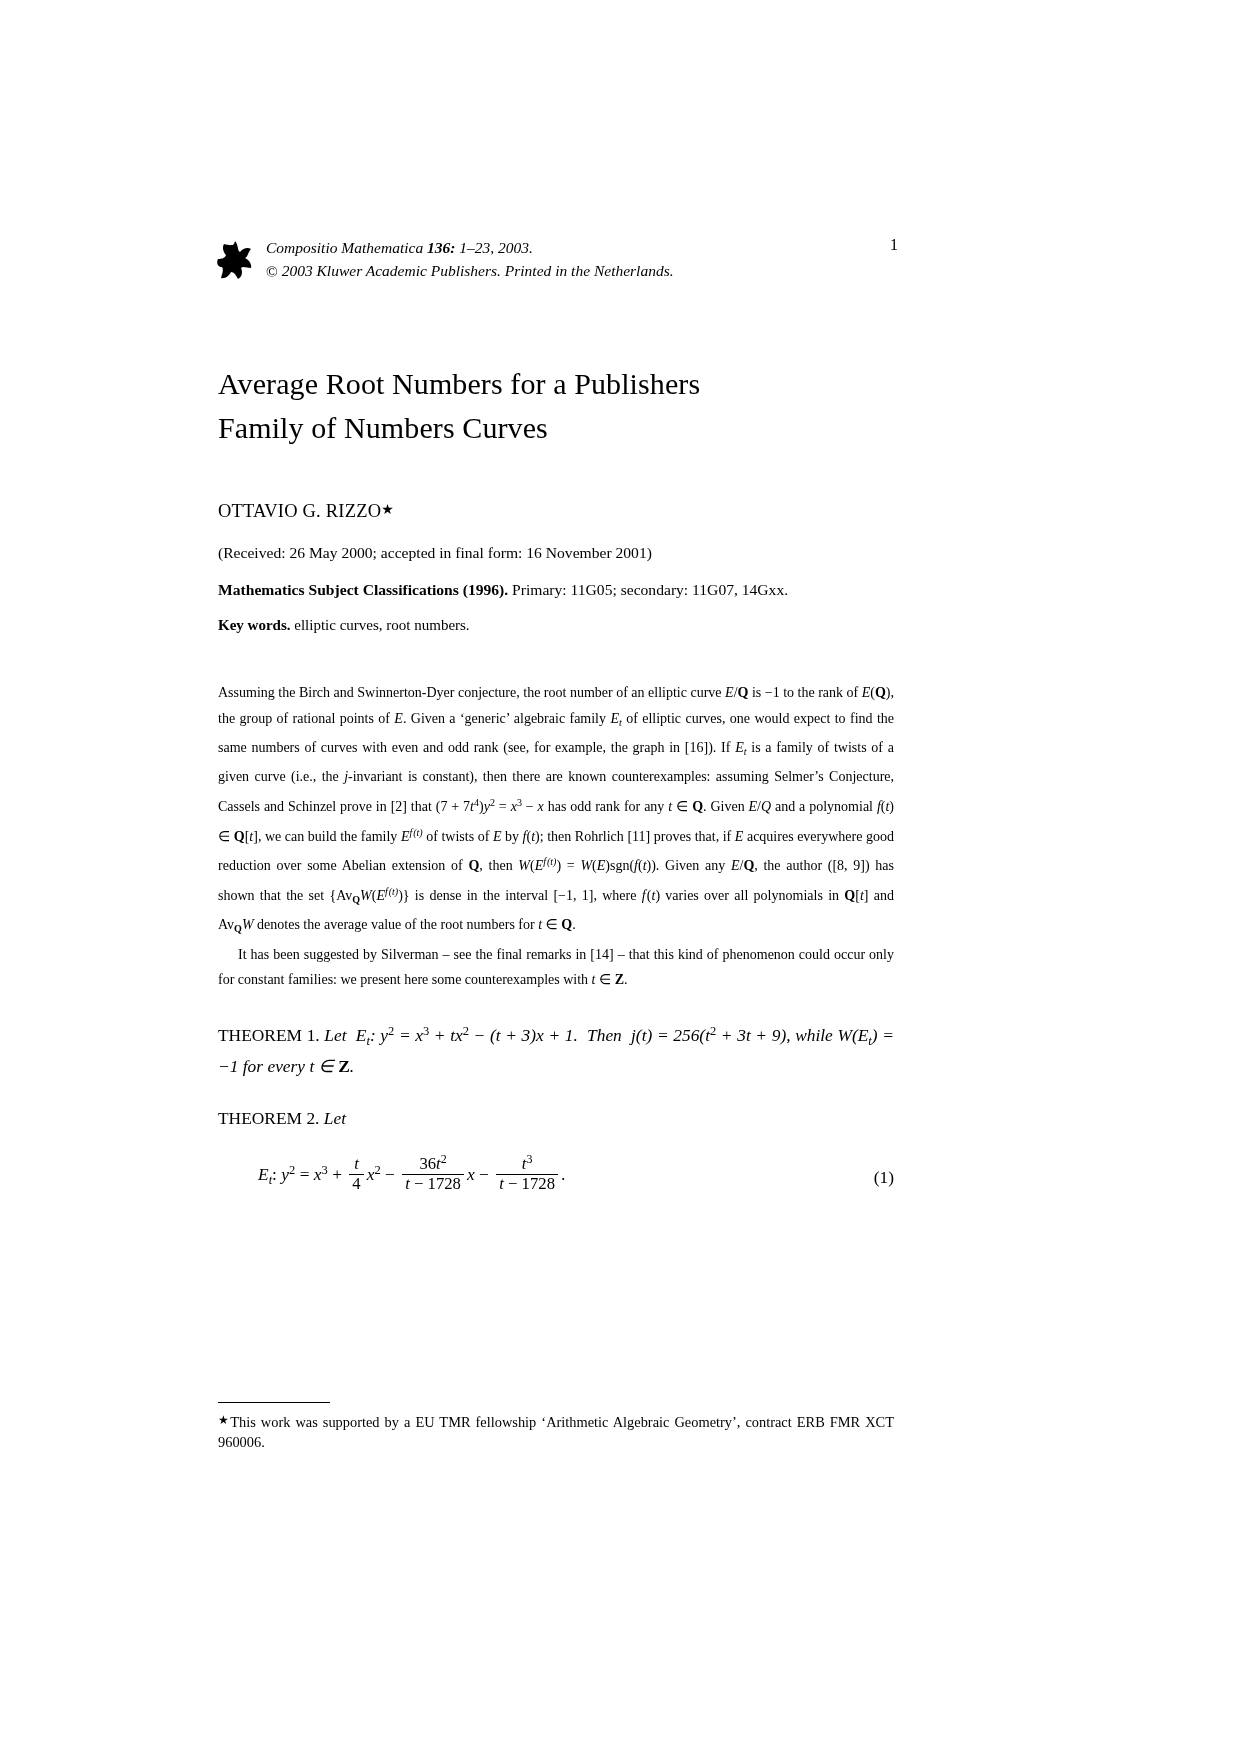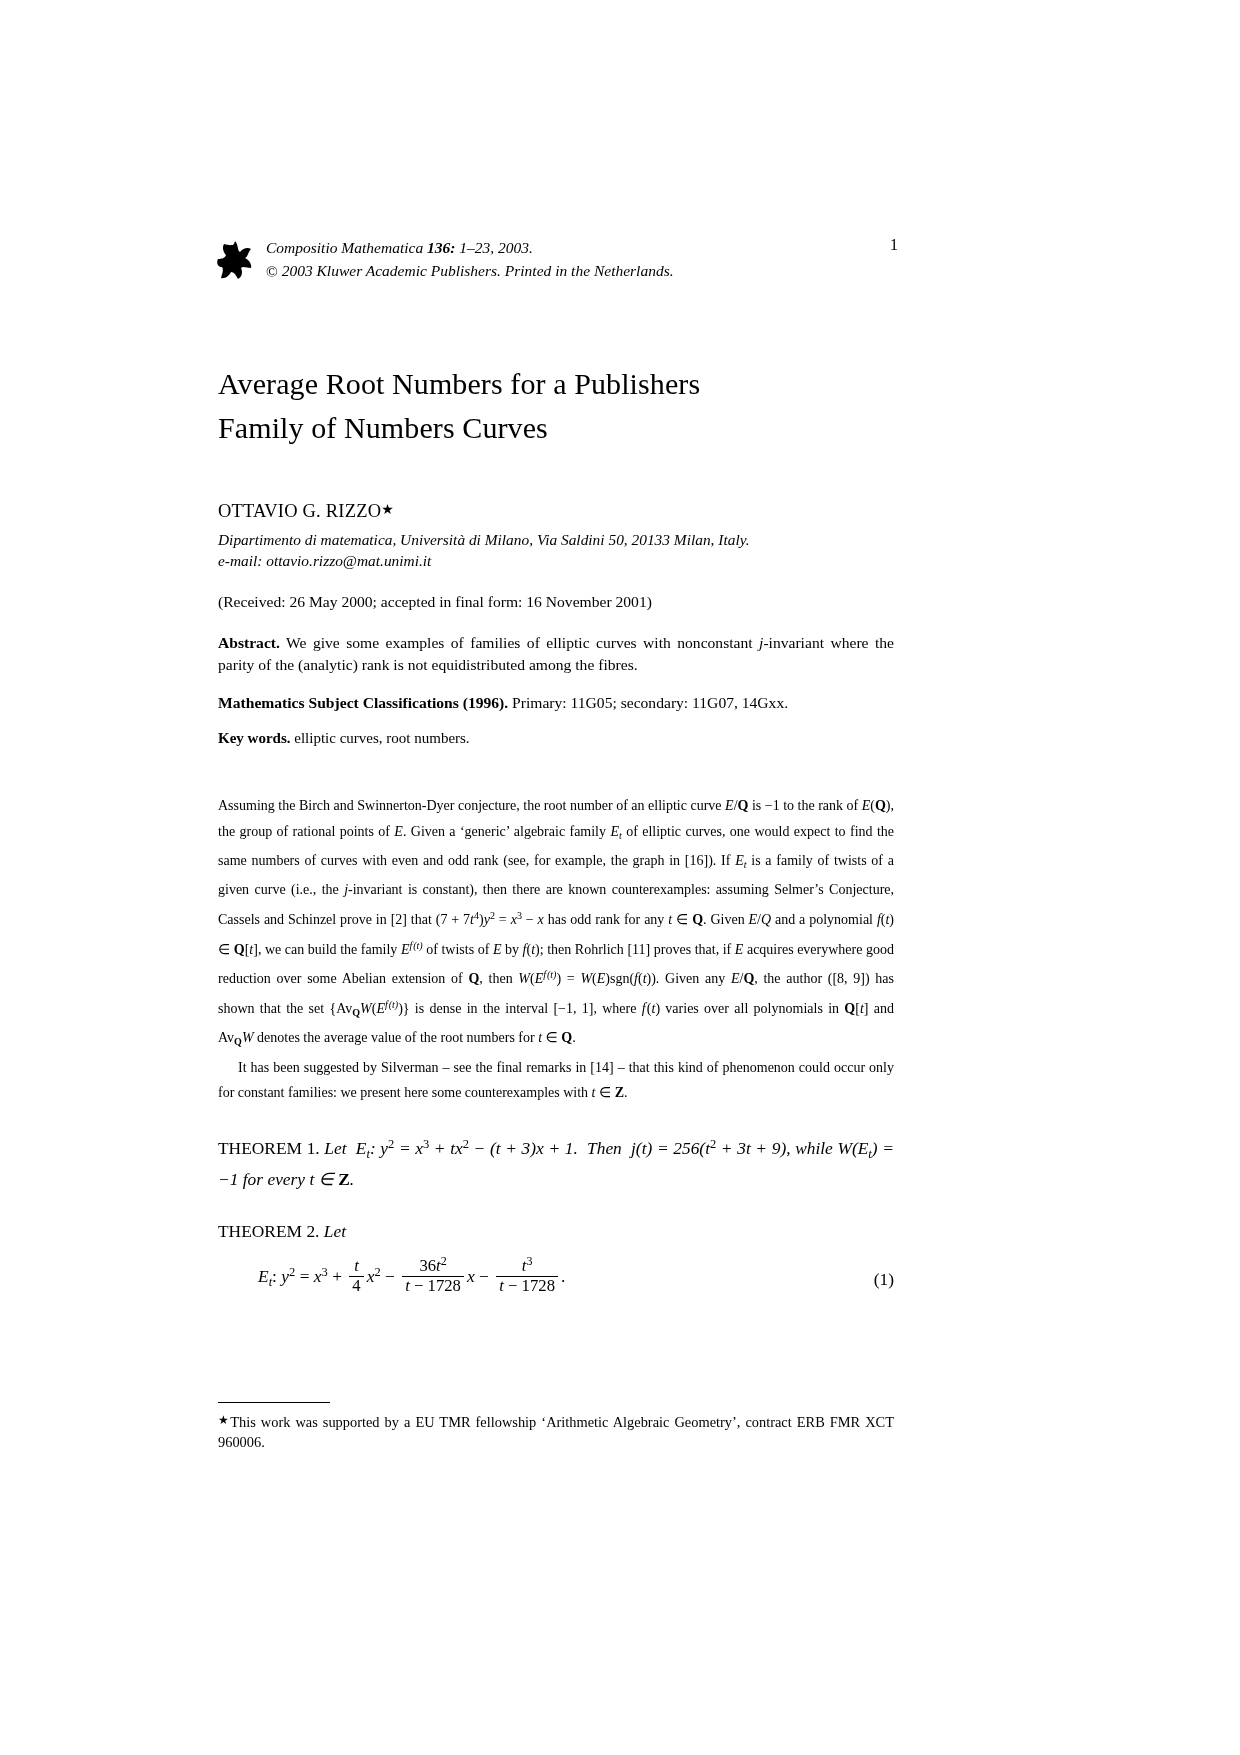--- a/index.html
+++ b/index.html
@@ -126,21 +126,21 @@
   .thm {
     margin-top: 26px;
     font-size: 17.4px;
     line-height: 25.6px;
     text-align: justify;
   }
   .thm .lab { font-style: normal; }
   .thm .it { font-style: italic; }
 
   .eqblock {
-    margin-top: 5px;
+    margin-top: 16px;
     position: relative;
     height: 64px;
     font-size: 17.4px;
   }
   .eq {
     position: absolute;
     left: 40px;
     top: 6px;
   }
   .eqnum {
@@ -204,27 +204,22 @@
       </div>
       <div class="pagenum">1</div>
     </div>
 
     <div class="title">
       <div>Average Root Numbers for a Publishers</div>
       <div>Family of Numbers Curves</div>
     </div>
 
     <div class="author"><span>OTTAVIO G. RIZZO</span><span class="star">★</span></div>
-    <div class="affil">
-      <div>Dipartimento di matematica, Università di Milano, Via Saldini 50, 20133 Milan, Italy.</div>
-      <div>e-mail: ottavio.rizzo@mat.unimi.it</div>
-    </div>
     <div class="received">(Received: 26 May 2000; accepted in final form: 16 November 2001)</div>
 
-    <div class="abstract"><b>Abstract.</b> We give some examples of families of elliptic curves with nonconstant <i class="m">j</i>-invariant where the parity of the (analytic) rank is not equidistributed among the fibres.</div>
 
     <div class="msc"><b>Mathematics Subject Classifications (1996).</b><span> Primary: 11G05; secondary: 11G07, 14Gxx.</span></div>
 
     <div class="keywords"><b>Key words.</b><span> elliptic curves, root numbers.</span></div>
 
     <div class="body">
       <p>Assuming the Birch and Swinnerton-Dyer conjecture, the root number of an elliptic curve <i class="m">E</i>/<span class="bf">Q</span> is −1 to the rank of <i class="m">E</i>(<span class="bf">Q</span>), the group of rational points of <i class="m">E</i>. Given a ‘generic’ algebraic family <i class="m">E<sub class="sb">t</sub></i> of elliptic curves, one would expect to find the same numbers of curves with even and odd rank (see, for example, the graph in [16]). If <i class="m">E<sub class="sb">t</sub></i> is a family of twists of a given curve (i.e., the <i class="m">j</i>-invariant is constant), then there are known counterexamples: assuming Selmer’s Conjecture, Cassels and Schinzel prove in [2] that (7 + 7<i class="m">t</i><sup class="sr">4</sup>)<i class="m">y</i><sup class="sr">2</sup> = <i class="m">x</i><sup class="sr">3</sup> − <i class="m">x</i> has odd rank for any <i class="m">t</i> ∈ <span class="bf">Q</span>. Given <i class="m">E</i>/<i class="m">Q</i> and a polynomial <i class="m">f</i>(<i class="m">t</i>) ∈ <span class="bf">Q</span>[<i class="m">t</i>], we can build the family <i class="m">E</i><sup class="s">f (t)</sup> of twists of <i class="m">E</i> by <i class="m">f</i>(<i class="m">t</i>); then Rohrlich [11] proves that, if <i class="m">E</i> acquires everywhere good reduction over some Abelian extension of <span class="bf">Q</span>, then <i class="m">W</i>(<i class="m">E</i><sup class="s">f (t)</sup>) = <i class="m">W</i>(<i class="m">E</i>)sgn(<i class="m">f</i>(<i class="m">t</i>)). Given any <i class="m">E</i>/<span class="bf">Q</span>, the author ([8, 9]) has shown that the set {Av<sub class="sbr"><span class="bf">Q</span></sub><i class="m">W</i>(<i class="m">E</i><sup class="s">f (t)</sup>)} is dense in the interval [−1, 1], where <i class="m">f</i> (<i class="m">t</i>) varies over all polynomials in <span class="bf">Q</span>[<i class="m">t</i>] and Av<sub class="sbr"><span class="bf">Q</span></sub><i class="m">W</i> denotes the average value of the root numbers for <i class="m">t</i> ∈ <span class="bf">Q</span>.</p>
       <p class="indent">It has been suggested by Silverman – see the final remarks in [14] – that this kind of phenomenon could occur only for constant families: we present here some counterexamples with <i class="m">t</i> ∈ <span class="bf">Z</span>.</p>
     </div>
 

